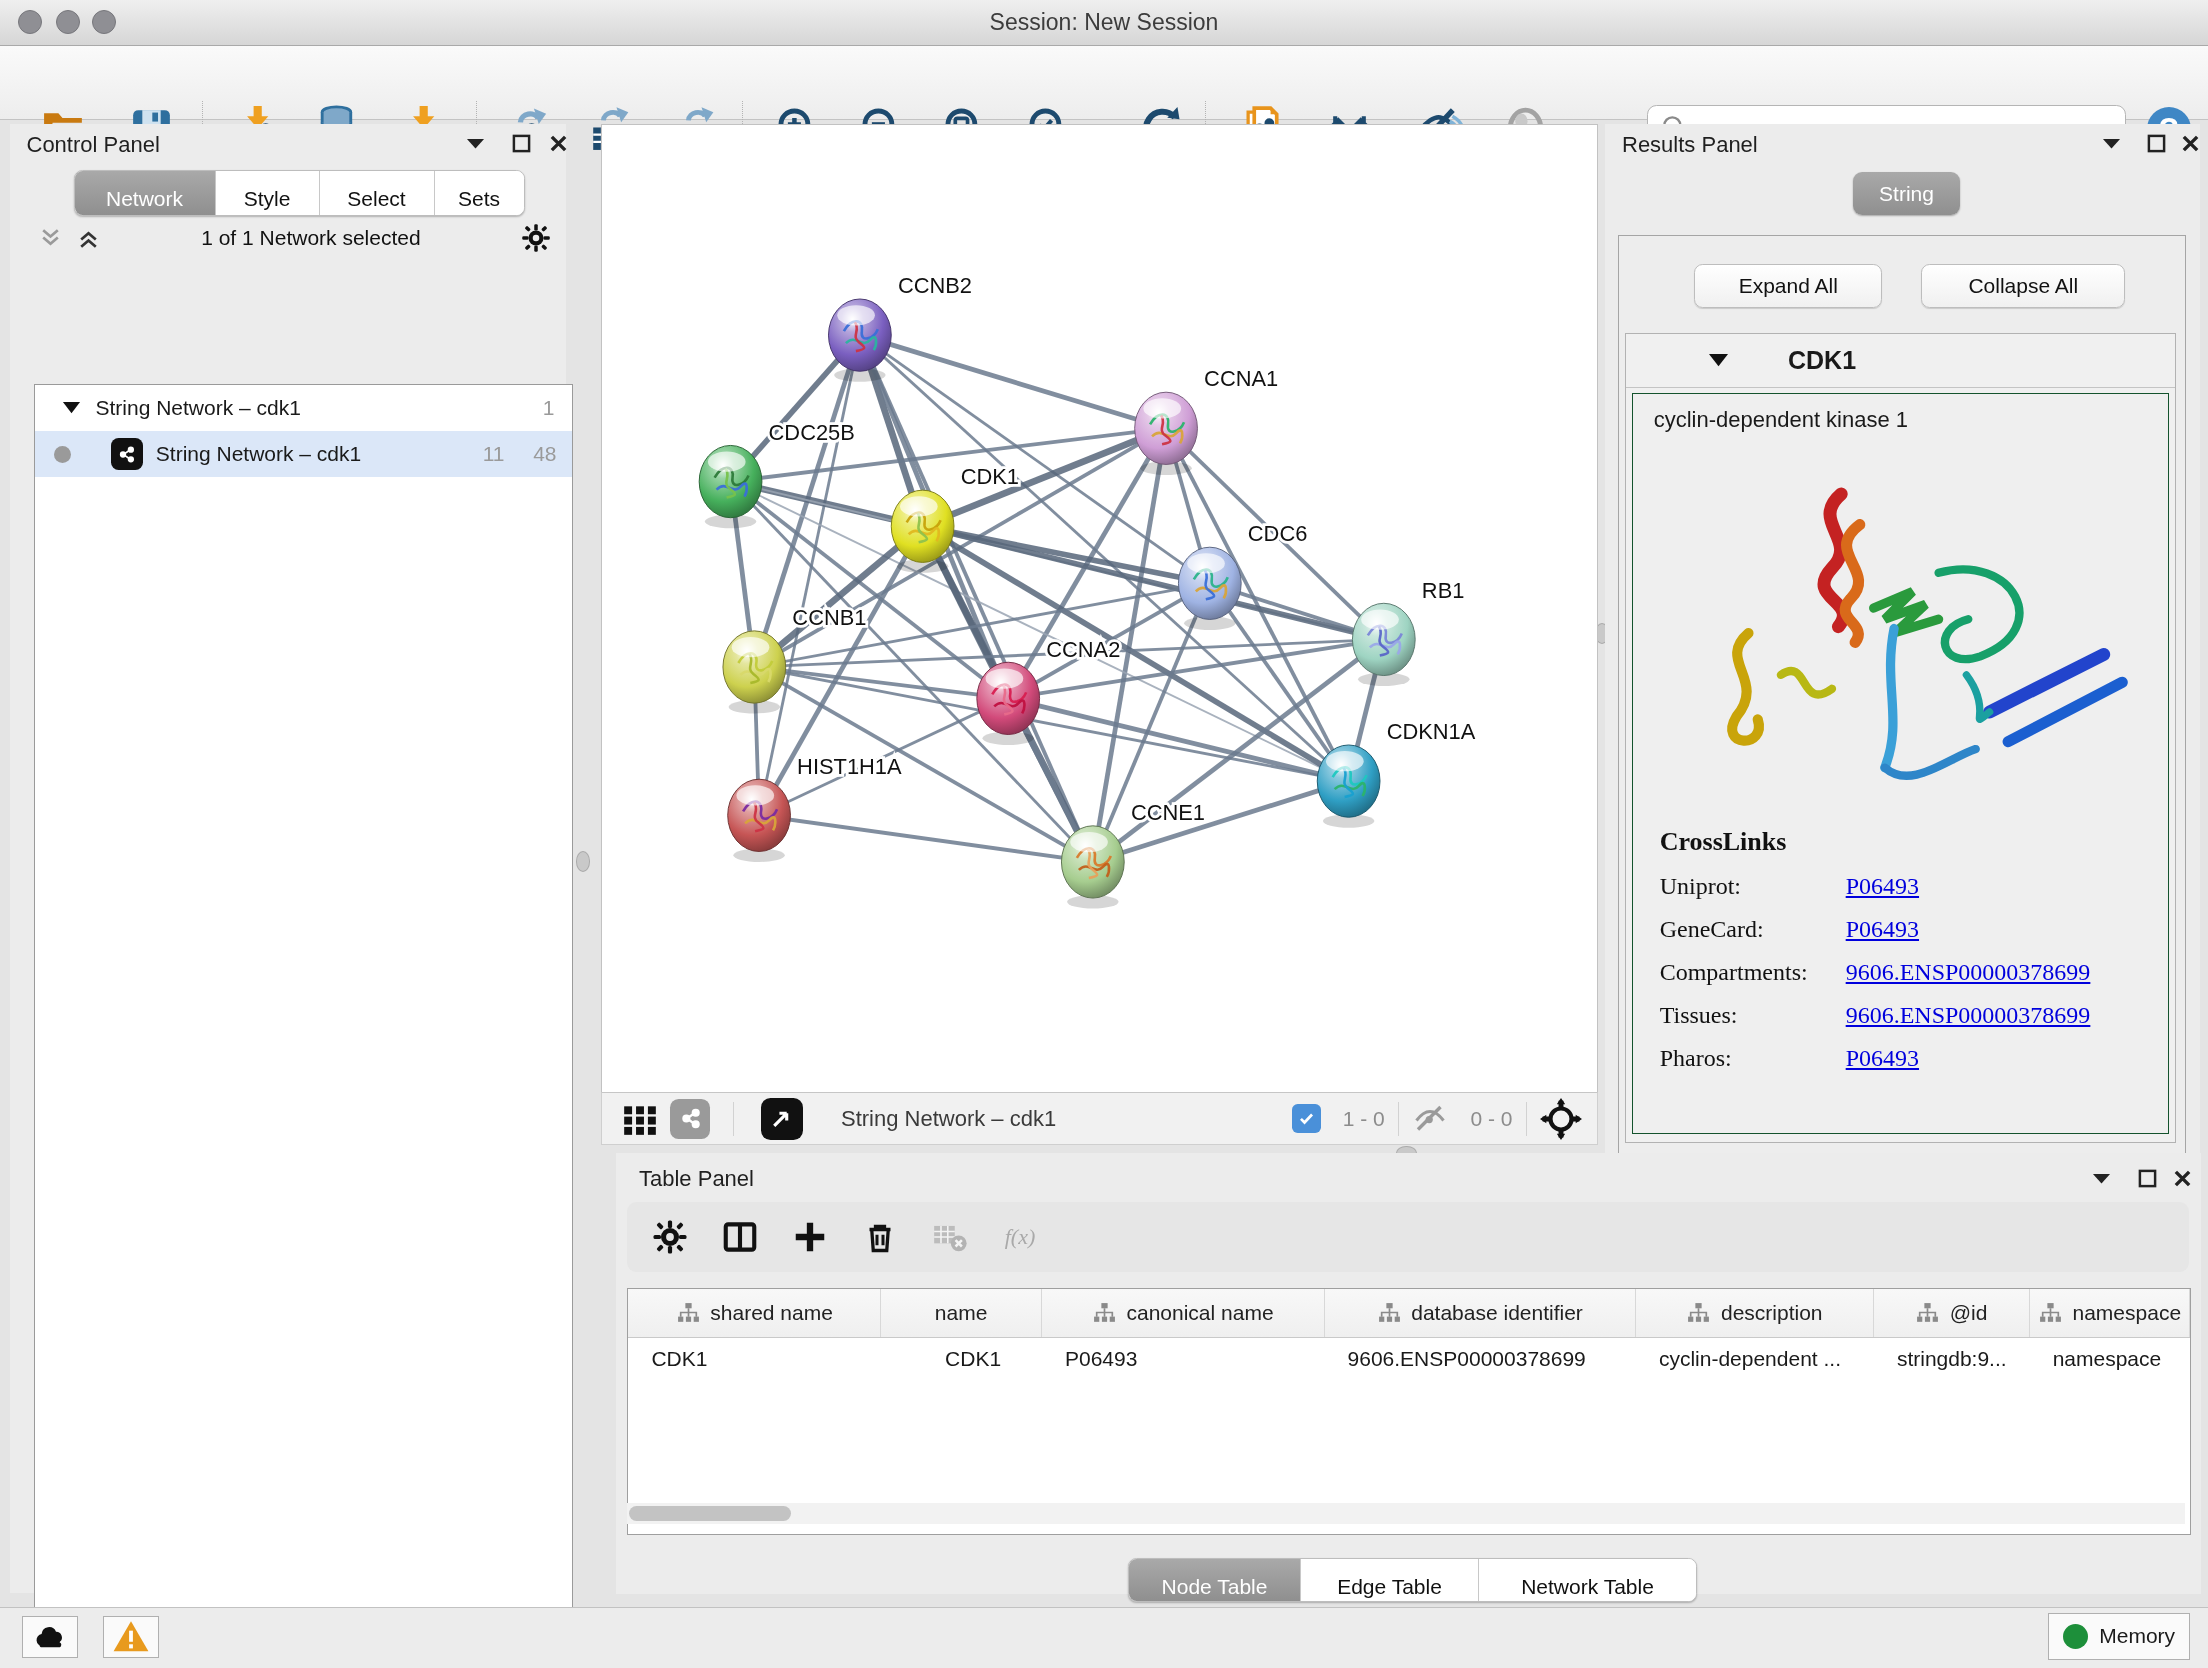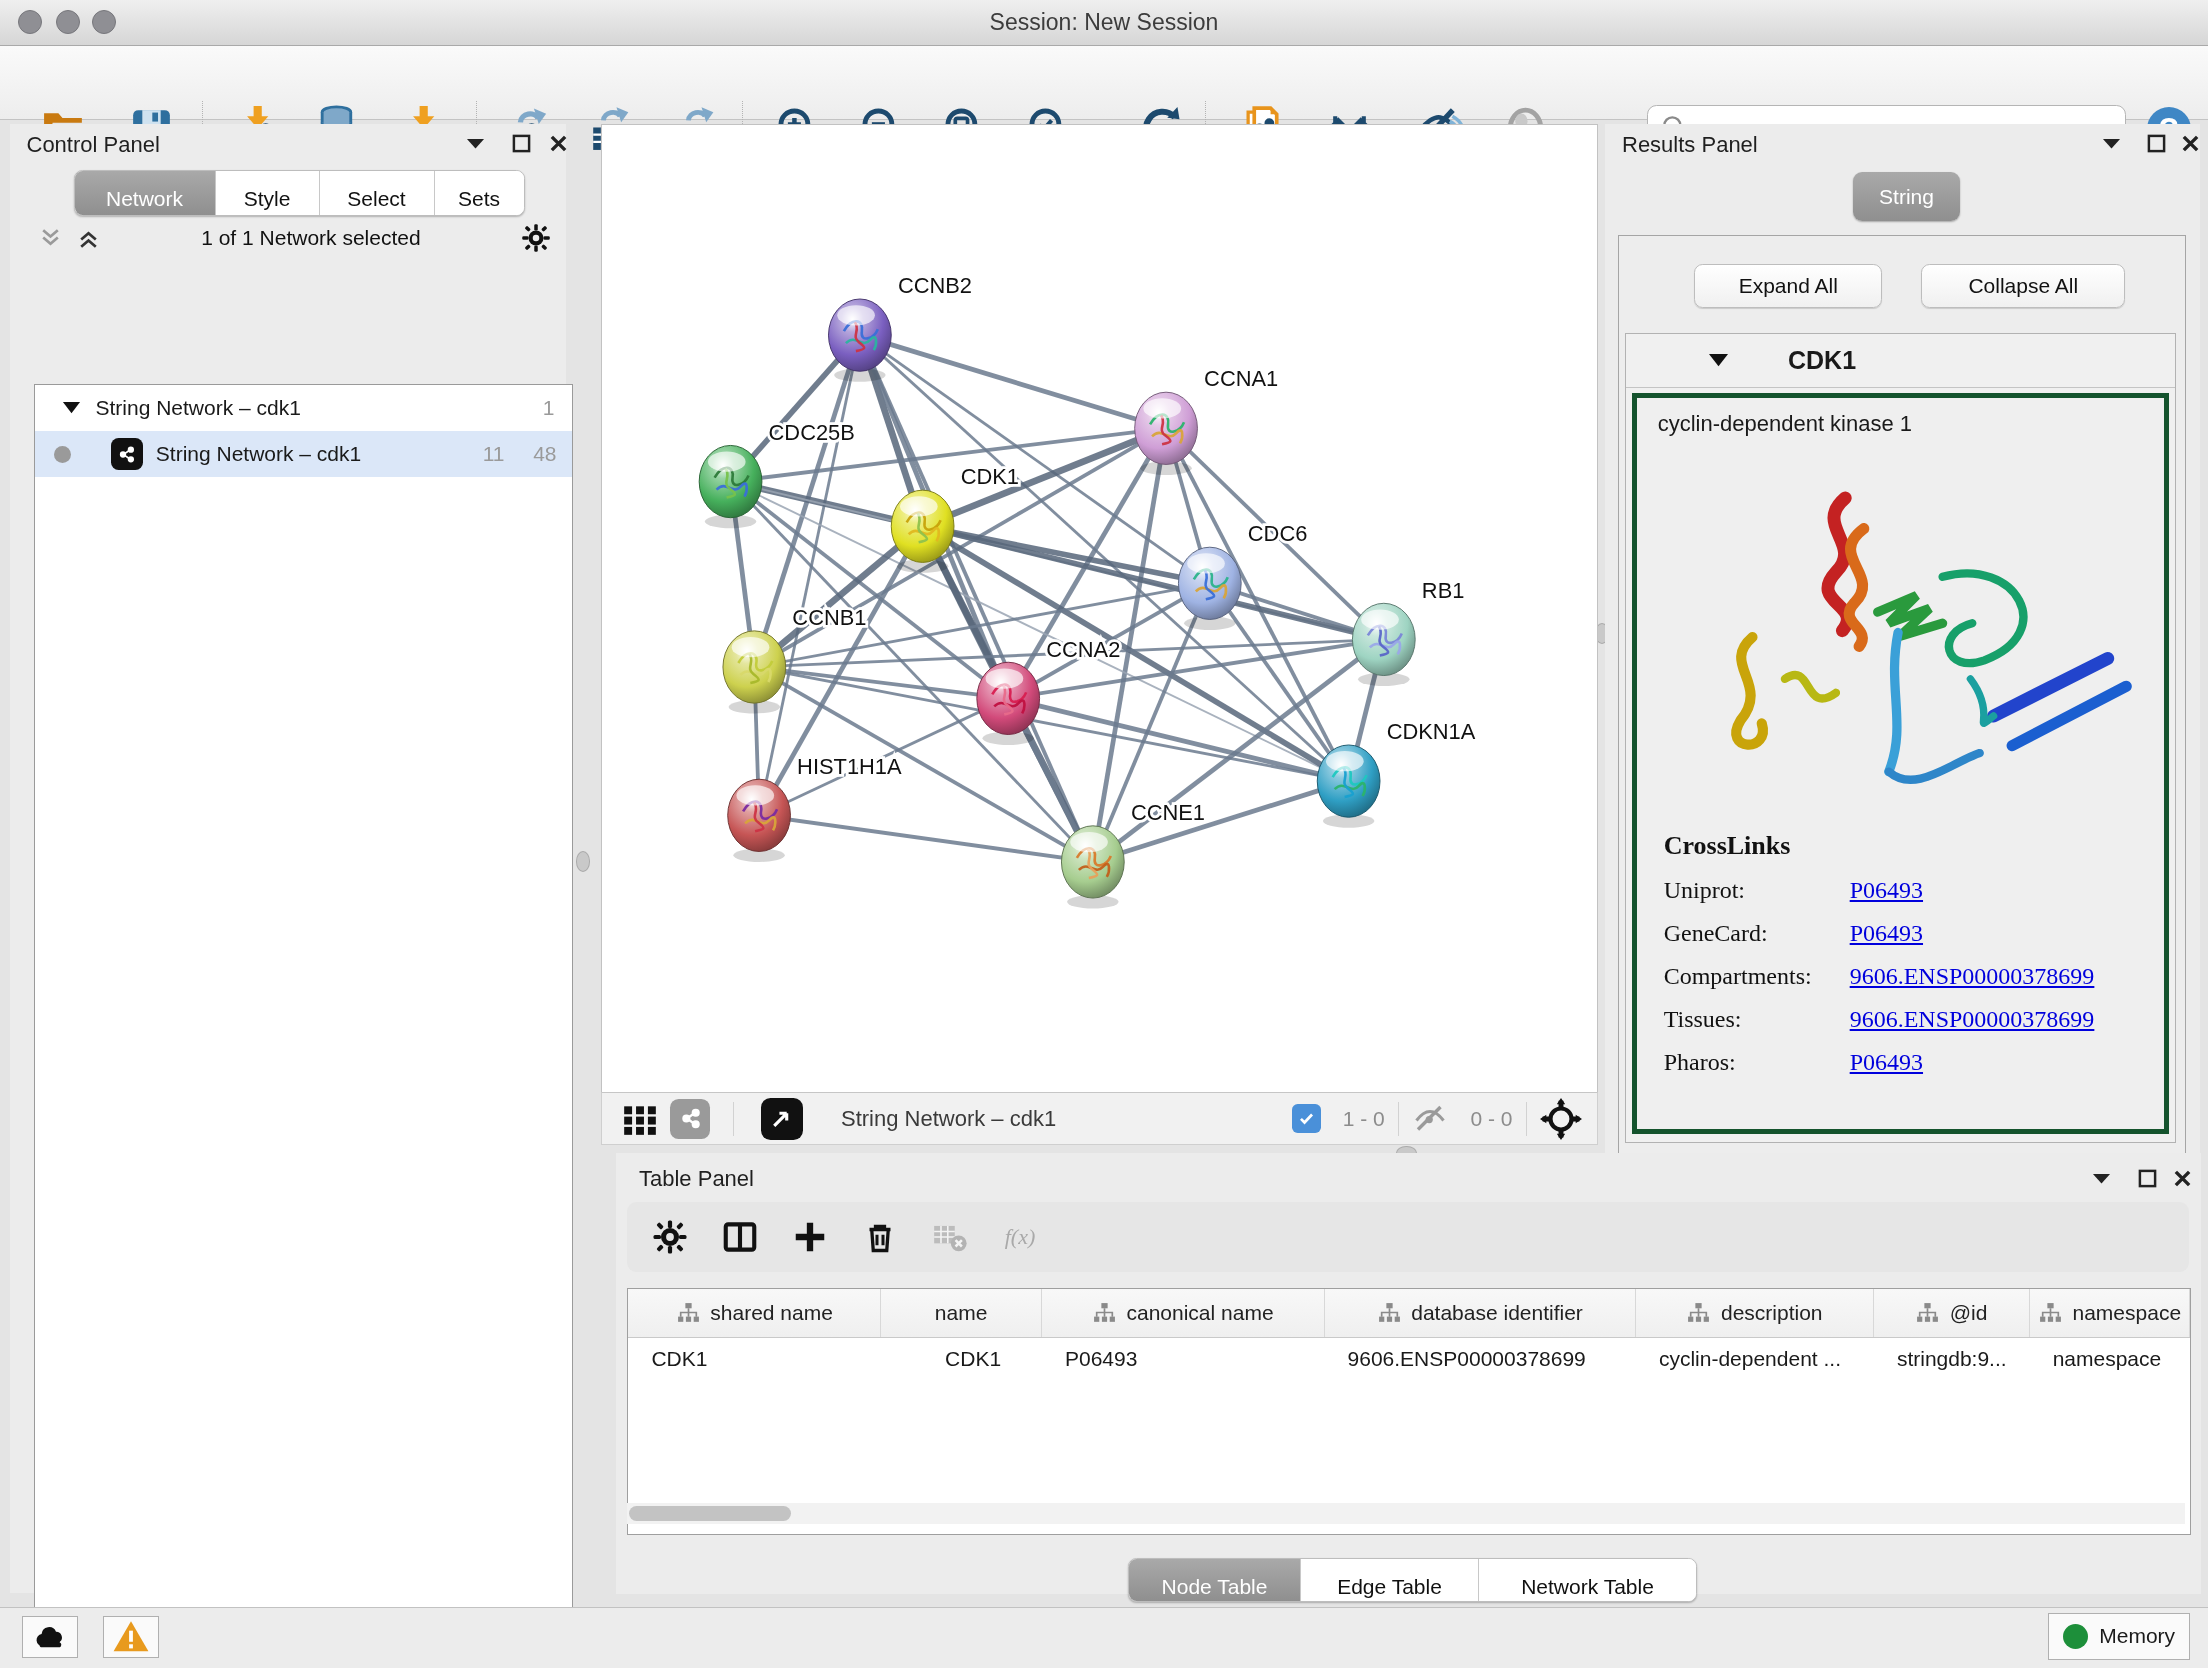--- a/index.html
+++ b/index.html
@@ -54,21 +54,21 @@
   .rpanel{left:1605px;top:124px;width:595px;height:1469px;background:#ececec}
   .rbox{position:absolute;left:13.3px;top:111px;width:566px;height:935px;
     border:1.9px solid #a5a5a5;background:#ededed}
   .rbtn{position:absolute;height:44px;background:linear-gradient(#fff,#f0f0f0);
     border:1px solid #bdbdbd;border-radius:8.6px;font-size:21px;color:#111;
     font-family:"Liberation Sans",sans-serif;box-shadow:0 1px 1px rgba(0,0,0,.15)}
   .entrybox{position:absolute;left:5.7px;top:97px;width:549px;height:808px;
     border:1px solid #b2b2b2;background:#f0f0f0}
   .entryhdr{height:53px;display:flex;align-items:center;border-bottom:1px solid #c4c4c4}
   .entrybody{position:absolute;left:5.7px;top:59px;right:5.7px;bottom:7.6px;
-    border:5px solid #14532d;background:#efefef}
+    border:1px solid #14532d;background:#efefef}
   .crossl{font-family:"Liberation Serif",serif}
   .cl-title{font-size:26px;font-weight:bold;color:#111}
   .cl-row{display:flex;font-size:24px;margin-top:16px}
   .cl-row .cl-label{width:186px;color:#111}
   .cl-row a{color:#0000dd;text-decoration:underline}
   
   .tpanel{left:616px;top:1153px;width:1585px;height:441px;background:#ececec}
   .ttool{position:absolute;left:11.4px;top:49px;width:1562px;height:70px;
     background:#e6e6e6;border-radius:9.5px;display:flex;align-items:center}
   .ttool .ti{width:70px;display:flex;justify-content:center;align-items:center}
@@ -680,21 +680,21 @@
     <svg width="19" height="19" viewBox="0 0 20 20">
         <rect x="2" y="2" width="16" height="16" fill="none" stroke="#222" stroke-width="2.6"></rect>
       </svg>
     </span>
   <span class="abs hdr-ic" style="left:569px;top:5.7px">
     <svg width="19" height="19" viewBox="0 0 20 20">
         <path d="M3 3l14 14M17 3L3 17" stroke="#222" stroke-width="3.6"></path>
       </svg>
     </span>
 
-  <button class="abs" style="left:248px;top:48px;width:107px;height:49px;border:none;border-radius:9px;
+  <button class="abs" style="left:248px;top:48px;width:107px;height:43px;border:none;border-radius:9px;
       background:linear-gradient(#a9a9a9,#8f8f8f);color:#fff;font-size:21px;
       font-family:'Liberation Sans',sans-serif;box-shadow:0 1px 1.9px rgba(0,0,0,.3)">String</button>
 
   <div class="rbox">
     <button class="rbtn" style="left:75px;top:27.6px;width:188px">Expand All</button>
     <button class="rbtn" style="left:302px;top:27.6px;width:204px">Collapse All</button>
 
     <div class="entrybox">
       <div class="entryhdr">
         <span style="margin-left:82px">

